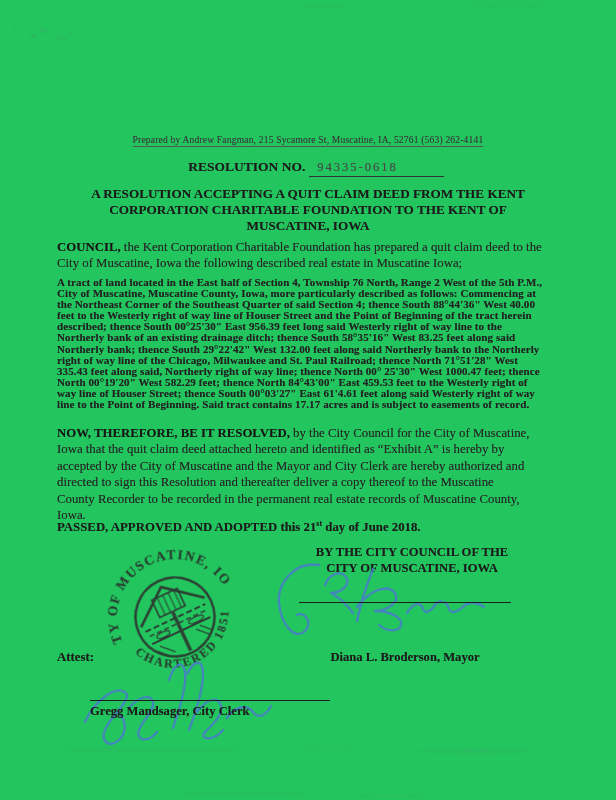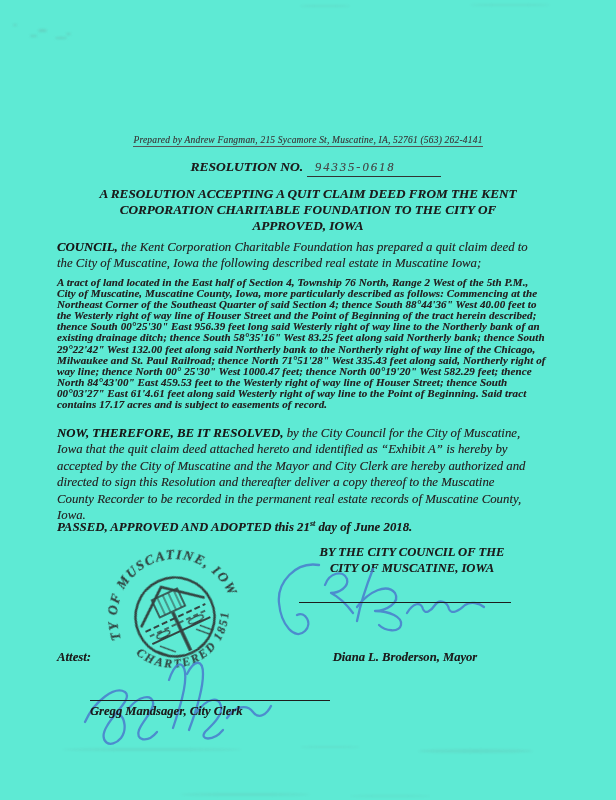--- a/index.html
+++ b/index.html
@@ -1,20 +1,19 @@
 <!DOCTYPE html>
 <html><head>
 <meta charset="utf-8">
 <style>
   html,body { margin:0; padding:0; background:#ffffff; }
   .page {
-    position:relative; width:616px; height:800px; background:#5eead4;
+    position:relative; width:616px; height:800px; background:#22c55e;
     font-family:"Liberation Serif", serif; color:#242424; overflow:hidden;
     text-shadow:0 0 0.3px rgba(40,40,40,0.45);
-    font-style:italic;
   }
   .abs { position:absolute; }
   .prepared {
     top:135px; left:0; width:100%; text-align:center;
     font-size:9.5px; color:#3c3c3c; letter-spacing:0.2px;
   }
   .prepared span { border-bottom:1px solid #555; padding-bottom:1px; }
   .res-line { top:157px; left:8px; width:100%; text-align:center; }
   .res-label { font-weight:bold; font-size:13.5px; color:#1c1c1c; }
   .res-num {
@@ -69,22 +68,22 @@
   <div class="abs prepared">
     <span>Prepared by Andrew Fangman, 215 Sycamore St, Muscatine, IA, 52761 (563) 262-4141</span>
   </div>
 
   <div class="abs res-line">
     <span class="res-label">RESOLUTION NO.</span><span class="res-num">94335-0618</span>
   </div>
 
   <div class="abs title">
     <div>A RESOLUTION ACCEPTING A QUIT CLAIM DEED FROM THE KENT</div>
-    <div>CORPORATION CHARITABLE FOUNDATION TO THE CITY OF</div>
-    <div>APPROVED, IOWA</div>
+    <div>CORPORATION CHARITABLE FOUNDATION TO THE KENT OF</div>
+    <div>MUSCATINE, IOWA</div>
   </div>
 
   <div class="abs body-par whereas">
     <span class="lead">COUNCIL,</span><span> the Kent Corporation Charitable Foundation has prepared a quit claim deed to the City of Muscatine, Iowa the following described real estate in Muscatine Iowa;</span>
   </div>
 
   <div class="abs legal">A tract of land located in the East half of Section 4, Township 76 North, Range 2 West of the 5th P.M., City of Muscatine, Muscatine County, Iowa, more particularly described as follows: Commencing at the Northeast Corner of the Southeast Quarter of said Section 4; thence South 88°44'36" West 40.00 feet to the Westerly right of way line of Houser Street and the Point of Beginning of the tract herein described; thence South 00°25'30" East 956.39 feet long said Westerly right of way line to the Northerly bank of an existing drainage ditch; thence South 58°35'16" West 83.25 feet along said Northerly bank; thence South 29°22'42" West 132.00 feet along said Northerly bank to the Northerly right of way line of the Chicago, Milwaukee and St. Paul Railroad; thence North 71°51'28" West 335.43 feet along said, Northerly right of way line; thence North 00° 25'30" West 1000.47 feet; thence North 00°19'20" West 582.29 feet; thence North 84°43'00" East 459.53 feet to the Westerly right of way line of Houser Street; thence South 00°03'27" East 61'4.61 feet along said Westerly right of way line to the Point of Beginning.  Said tract contains 17.17 acres and is subject to easements of record.</div>
 
   <div class="abs body-par resolved">
     <span class="lead">NOW, THEREFORE, BE IT RESOLVED,</span><span> by the City Council for the City of Muscatine, Iowa that the quit claim deed attached hereto and identified as “Exhibit A” is hereby by accepted by the City of Muscatine and the Mayor and City Clerk are hereby authorized and directed to sign this Resolution and thereafter deliver a copy thereof to the Muscatine County Recorder to be recorded in the permanent real estate records of Muscatine County, Iowa.</span>

